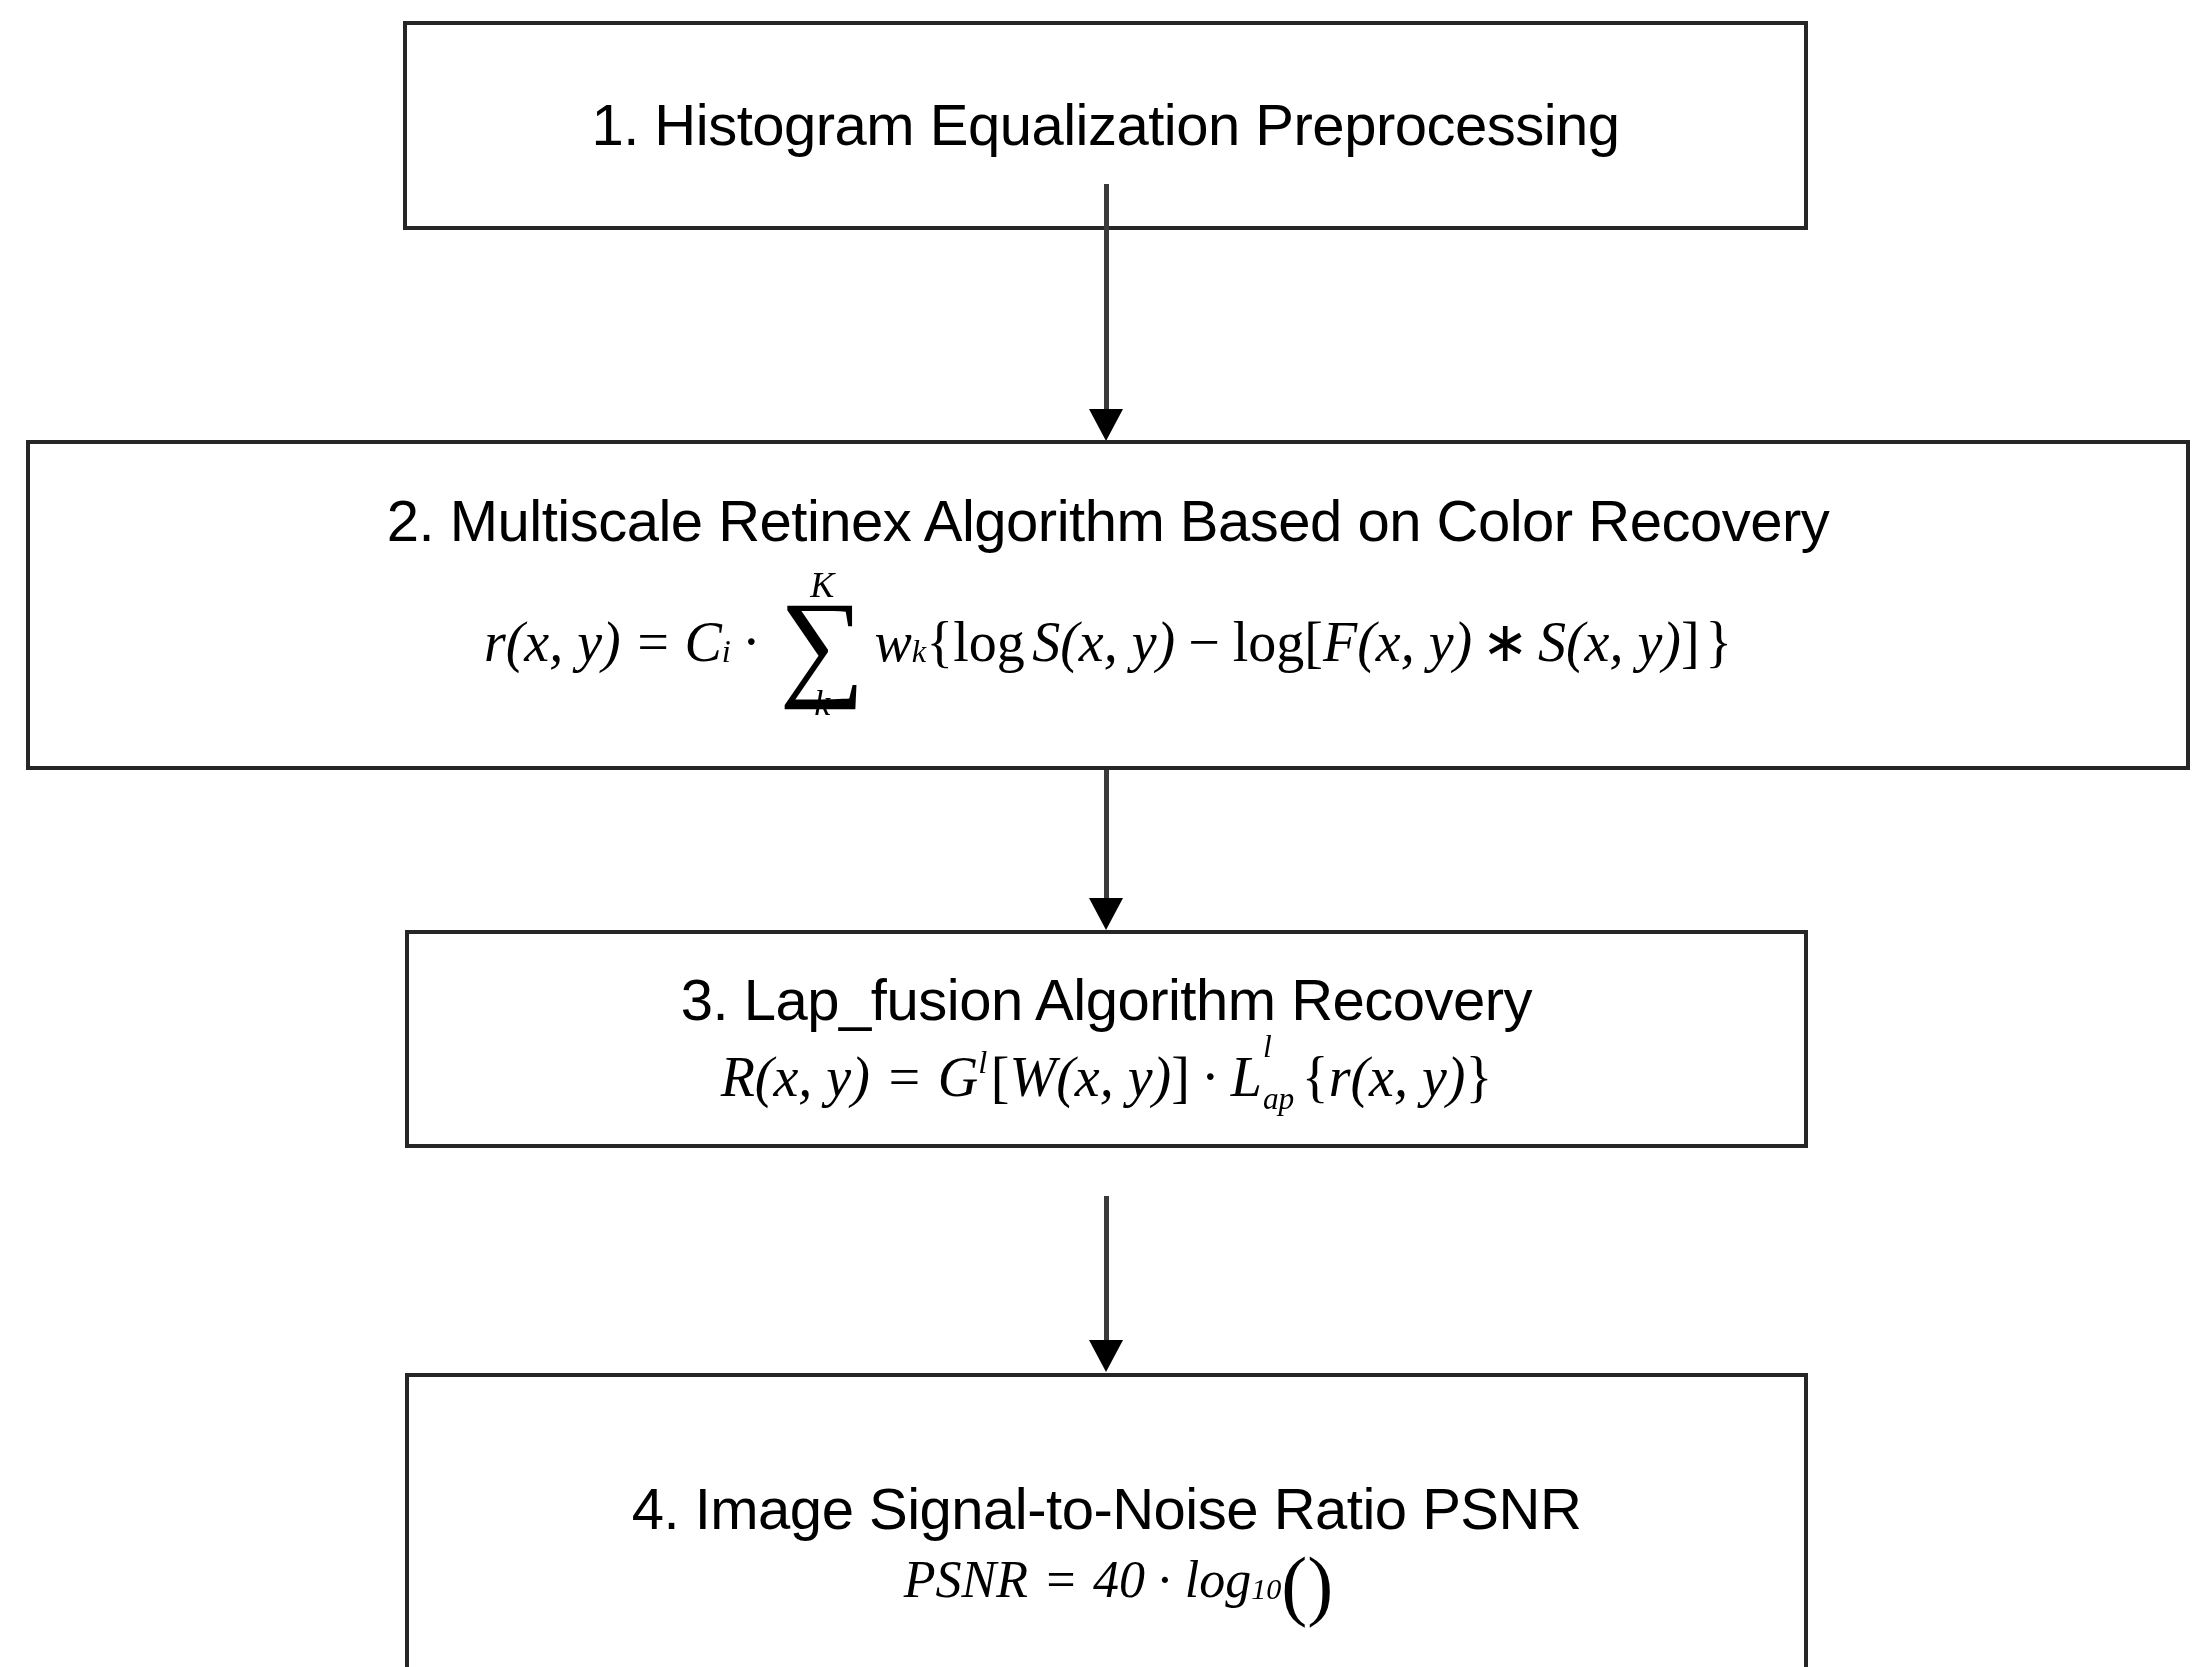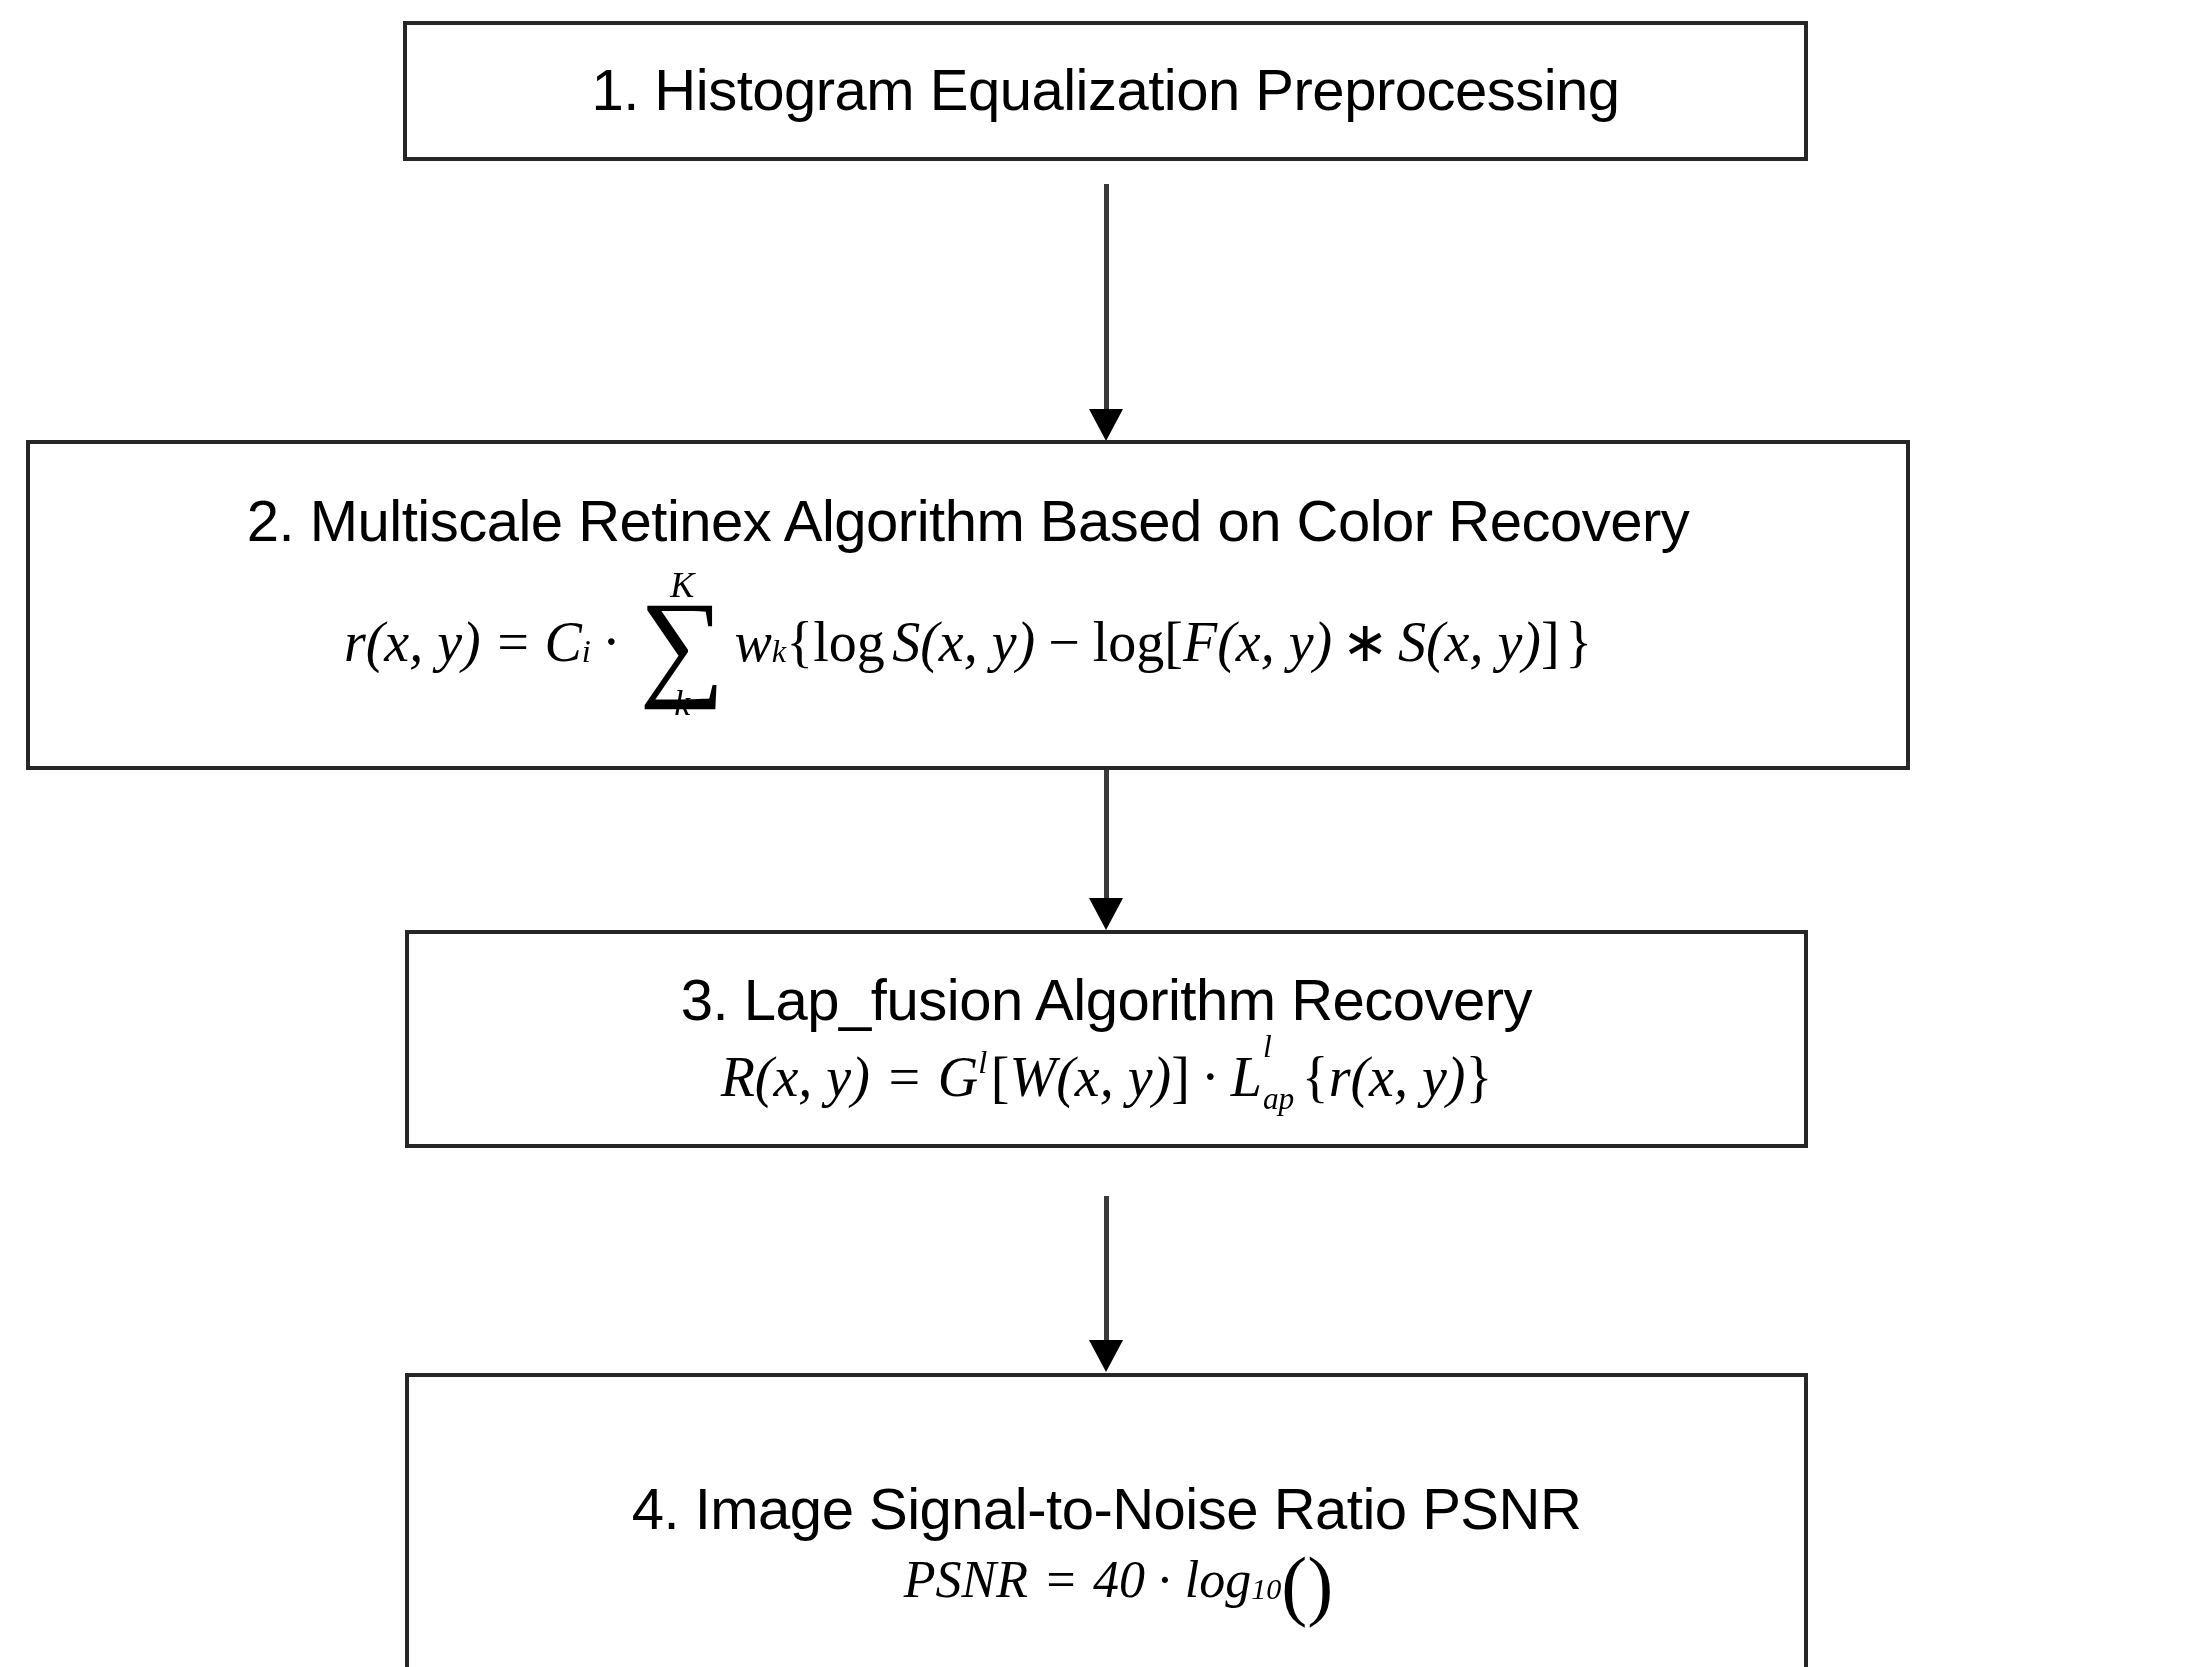--- a/index.html
+++ b/index.html
@@ -27,22 +27,22 @@
     box-sizing: border-box;
     border: 4.7px solid #262626;
     background: #ffffff;
     display: flex;
     flex-direction: column;
     align-items: center;
     justify-content: center;
   }
 
   
-  #node-1 { left: 403px;  top: 20.6px;   width: 1405px; height: 140px; }
-  #node-2 { left: 26px;   top: 440px;  width: 1884px; height: 330px; }
+  #node-1 { left: 403px;  top: 20.6px;   width: 1405px; height: 209px; }
+  #node-2 { left: 26px;   top: 440px;  width: 2164px; height: 330px; }
   #node-3 { left: 405px;  top: 930px;  width: 1403px; height: 218px; }
   #node-4 { left: 405px;  top: 1373px; width: 1403px; height: 344px; }
 
   .node-title {
     font-family: "Liberation Sans", sans-serif;
     font-size: 58px;
     font-weight: 400;
     color: #000000;
     letter-spacing: -0.5px;
     white-space: nowrap;

